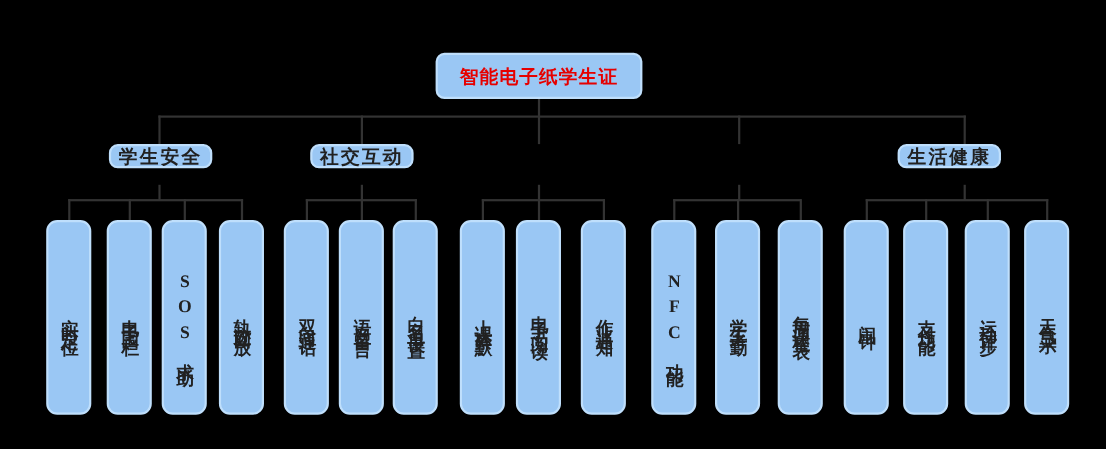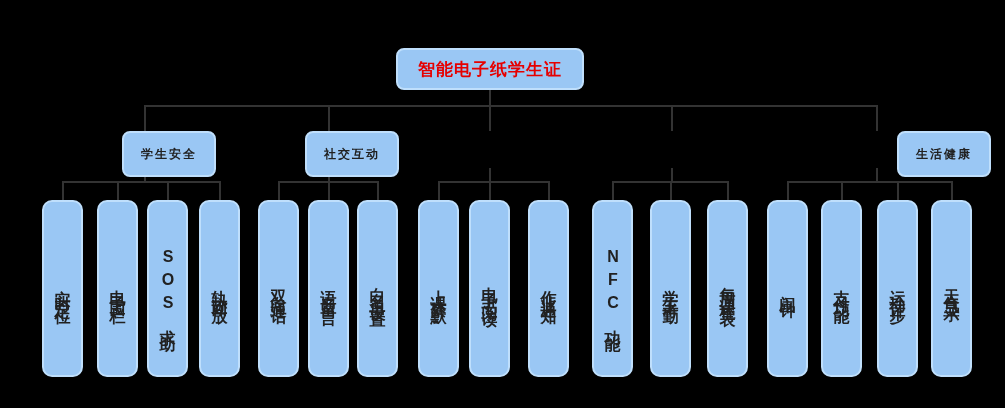--- a/index.html
+++ b/index.html
@@ -1,20 +1,20 @@
 <!DOCTYPE html>
 <html style="--background: #000000; --line: #333333; --node-fill: #9AC7F4; --node-border: #BFDFFC; --node-text: #212121; --root-text: #E60000;"><head>
 <meta charset="utf-8">
 <style>
   html,body{margin:0;padding:0;background:#000;}
   .canvas{
     position:relative;
     width:1005px;height:408px;
     background:var(--background,#000);
-    font-family:Liberation Sans, sans-serif;
+    font-family:Liberation Serif, serif;
     overflow:hidden;
   }
   .hline,.vline{position:absolute;background:var(--line,#333333);}
   .hline{height:2px;}
   .vline{width:2px;}
   .node{
     position:absolute;
     background:var(--node-fill,#9AC7F4);
     border:2px solid var(--node-border,#BFDFFC);
     box-sizing:border-box;
@@ -22,23 +22,23 @@
     color:var(--node-text,#212121);
     font-weight:bold;
   }
   .root{
     left:396px;top:48px;width:188px;height:42px;
     border-radius:8px;
     color:var(--root-text,#E60000);
     font-size:17px;letter-spacing:1px;
   }
   .l2{
-    top:131px;height:46px;width:94px;
+    top:131px;height:22px;width:94px;
     border-radius:8px;
-    font-size:12px;letter-spacing:2px;margin-left:23px;
+    font-size:17px;letter-spacing:2px;
   }
   .leaf{
     top:200px;width:41px;height:177px;
     border-radius:10px;
   }
   .vtext{
     writing-mode:vertical-lr;
     text-orientation:upright;
     font-size:16px;font-weight:bold;
     letter-spacing:6px;
@@ -95,21 +95,21 @@
   <div class="node root">
     <span>智能电子纸学生证</span>
   </div>
 
   <div class="node l2" style="left:99px">
     <span>学生安全</span>
   </div>
   <div class="node l2" style="left:282px">
     <span>社交互动</span>
   </div>
-  <div class="node l2" style="left:874px">
+  <div class="node l2" style="left:816px">
     <span>生活健康</span>
   </div>
 
   <div class="node leaf" style="left:42px">
     <span class="vtext">实时定位</span>
   </div>
   <div class="node leaf" style="left:97px">
     <span class="vtext">电子围栏</span>
   </div>
   <div class="node leaf" style="left:147px">

